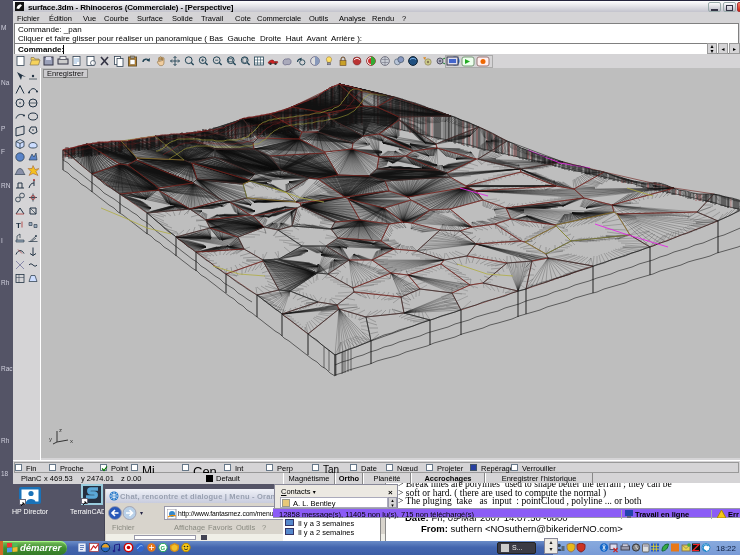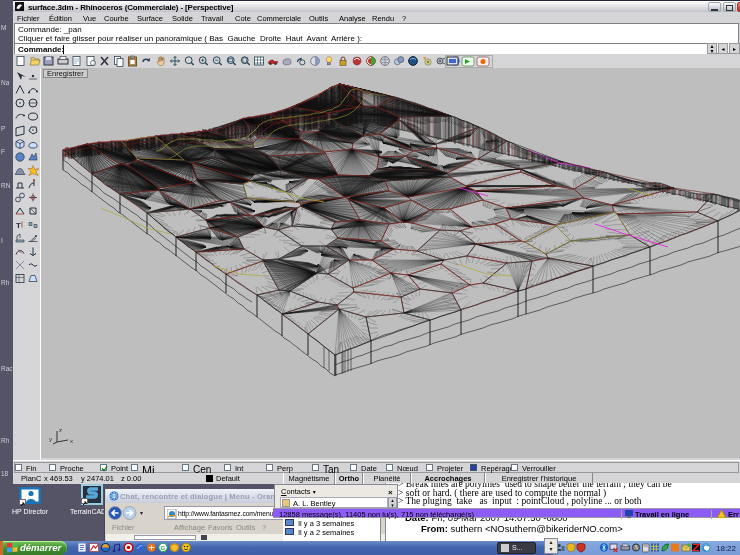--- a/index.html
+++ b/index.html
@@ -501,21 +501,21 @@
             <path d="M1 3.5 3 5.5 6 1.5" stroke="#070" stroke-width="1.2" fill="none"></path>
           </svg></span>
         <span class="abs" style="left:11px;top:0px;font-size:7.5px;white-space:nowrap">Point</span>
       </div>
 <div class="abs" style="left:118px;top:3px;width:40px;height:9px">
         <span class="abs" style="left:0;top:0;width:7px;height:7px;background:#fff;border:1px solid #678"></span>
         <span class="abs" style="left:11px;top:0px;font-size:12px;white-space:nowrap">Mi</span>
       </div>
 <div class="abs" style="left:169px;top:3px;width:40px;height:9px">
         <span class="abs" style="left:0;top:0;width:7px;height:7px;background:#fff;border:1px solid #678"></span>
-        <span class="abs" style="left:11px;top:0px;font-size:10px;white-space:nowrap">Cen</span>
+        <span class="abs" style="left:11px;top:0px;font-size:13px;white-space:nowrap">Cen</span>
       </div>
 <div class="abs" style="left:211px;top:3px;width:40px;height:9px">
         <span class="abs" style="left:0;top:0;width:7px;height:7px;background:#fff;border:1px solid #678"></span>
         <span class="abs" style="left:11px;top:0px;font-size:7.5px;white-space:nowrap">Int</span>
       </div>
 <div class="abs" style="left:253px;top:3px;width:40px;height:9px">
         <span class="abs" style="left:0;top:0;width:7px;height:7px;background:#fff;border:1px solid #678"></span>
         <span class="abs" style="left:11px;top:0px;font-size:7.5px;white-space:nowrap">Perp</span>
       </div>
 <div class="abs" style="left:299px;top:3px;width:40px;height:9px">

